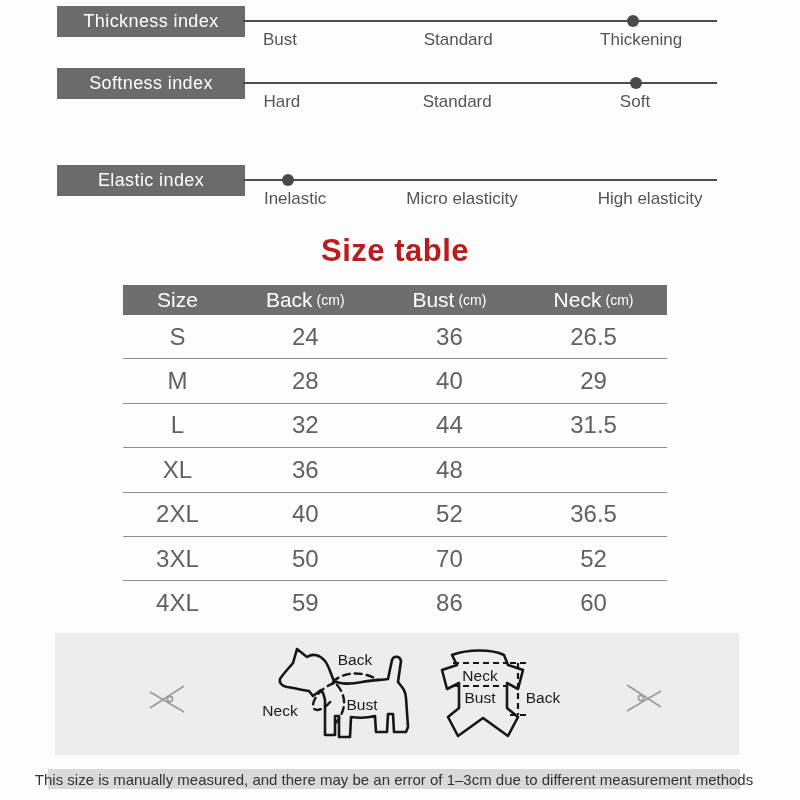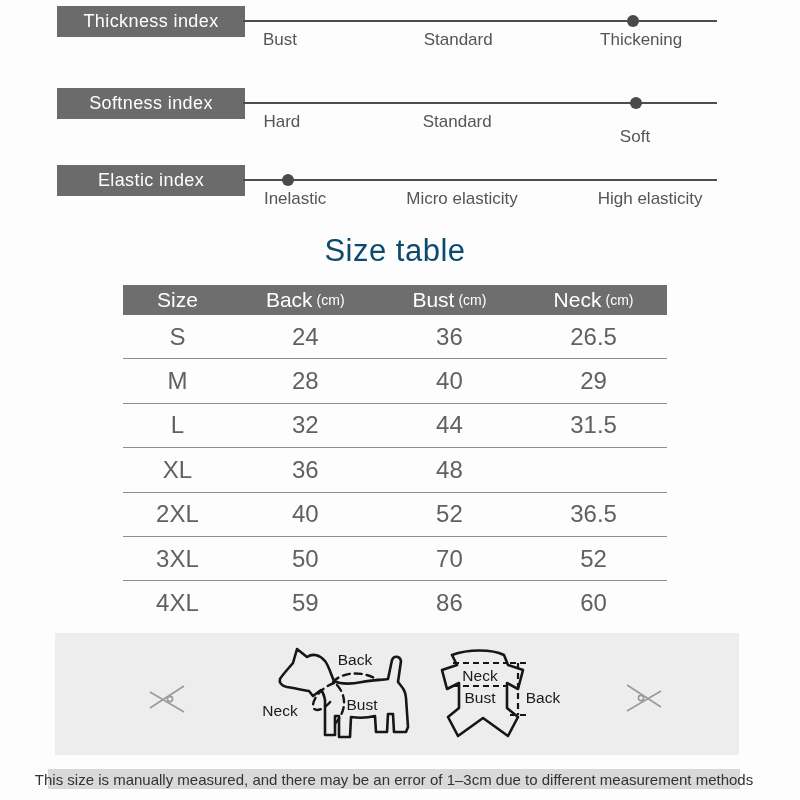--- a/index.html
+++ b/index.html
@@ -6,48 +6,48 @@
   body{
     width:800px;height:800px;background:#fdfdfd;
     font-family:"Liberation Sans", sans-serif;
     position:relative;overflow:hidden;
     color:#5a5a5a;
   }
   .page{position:absolute;inset:0;}
 
   
   .index-row{position:absolute;left:0;right:0;height:62px;}
-  .row1{top:6px;}.row2{top:88px;}.row3{top:152px;margin-top:13px;}
+  .row1{top:6px;}.row2{top:68px;}.row3{top:152px;margin-top:13px;}
   .index-label{
     position:absolute;left:57px;top:0;width:188px;height:31px;
     background:#6b6b6b;color:#ffffff;font-size:18px;letter-spacing:.4px;
     display:flex;align-items:center;justify-content:center;white-space:nowrap;
   }
   .scale{position:absolute;left:243px;top:14px;width:474px;height:46px;}
   .scale-line{position:absolute;left:0;top:0;width:100%;height:2px;background:#4d4d4d;}
   .scale-dot{
     position:absolute;top:-5px;width:12px;height:12px;border-radius:50%;
     background:#4a4a4a;transform:translateX(-50%);
   }
   .row1 .scale-dot{left:82.3%;}
   .row2 .scale-dot{left:82.9%;}
   .row3 .scale-dot{left:9.5%;}
   .scale-labels{position:absolute;left:0;top:10px;width:100%;height:24px;}
   .sl{
     position:absolute;transform:translateX(-50%);white-space:nowrap;
     font-size:17px;color:#555555;
   }
   .row1 .sl1{left:7.8%;}  .row1 .sl2{left:45.4%;} .row1 .sl3{left:84%;}
-  .row2 .sl1{left:8.2%;}  .row2 .sl2{left:45.2%;} .row2 .sl3{left:82.7%;margin-top:15px;}
+  .row2 .sl1{left:8.2%;}  .row2 .sl2{left:45.2%;} .row2 .sl3{left:82.7%;}
   .row3 .sl1{left:11%;}   .row3 .sl2{left:46.2%;} .row3 .sl3{left:85.9%;}
 
   
   .table-title{
     position:absolute;left:123px;top:233px;width:544px;margin:0;
-    text-align:center;font-size:31px;font-weight:400;color:#0c4a6e;letter-spacing:.5px;
+    text-align:center;font-size:31px;font-weight:700;color:#b91c1c;letter-spacing:.5px;
   }
   .size-table{position:absolute;left:123px;top:285px;width:544px;}
   .thead{
     display:flex;height:30px;background:#6e6e6e;color:#ffffff;
     align-items:center;
   }
   .th,.td{display:flex;align-items:flex-start;justify-content:center;}
   .c1{width:20%;}.c2{width:27%;}.c3{width:26%;}.c4{width:27%;}
   .th{font-size:21px;}
   .th .unit{font-size:14px;margin-left:4px;padding-top:4px;}

